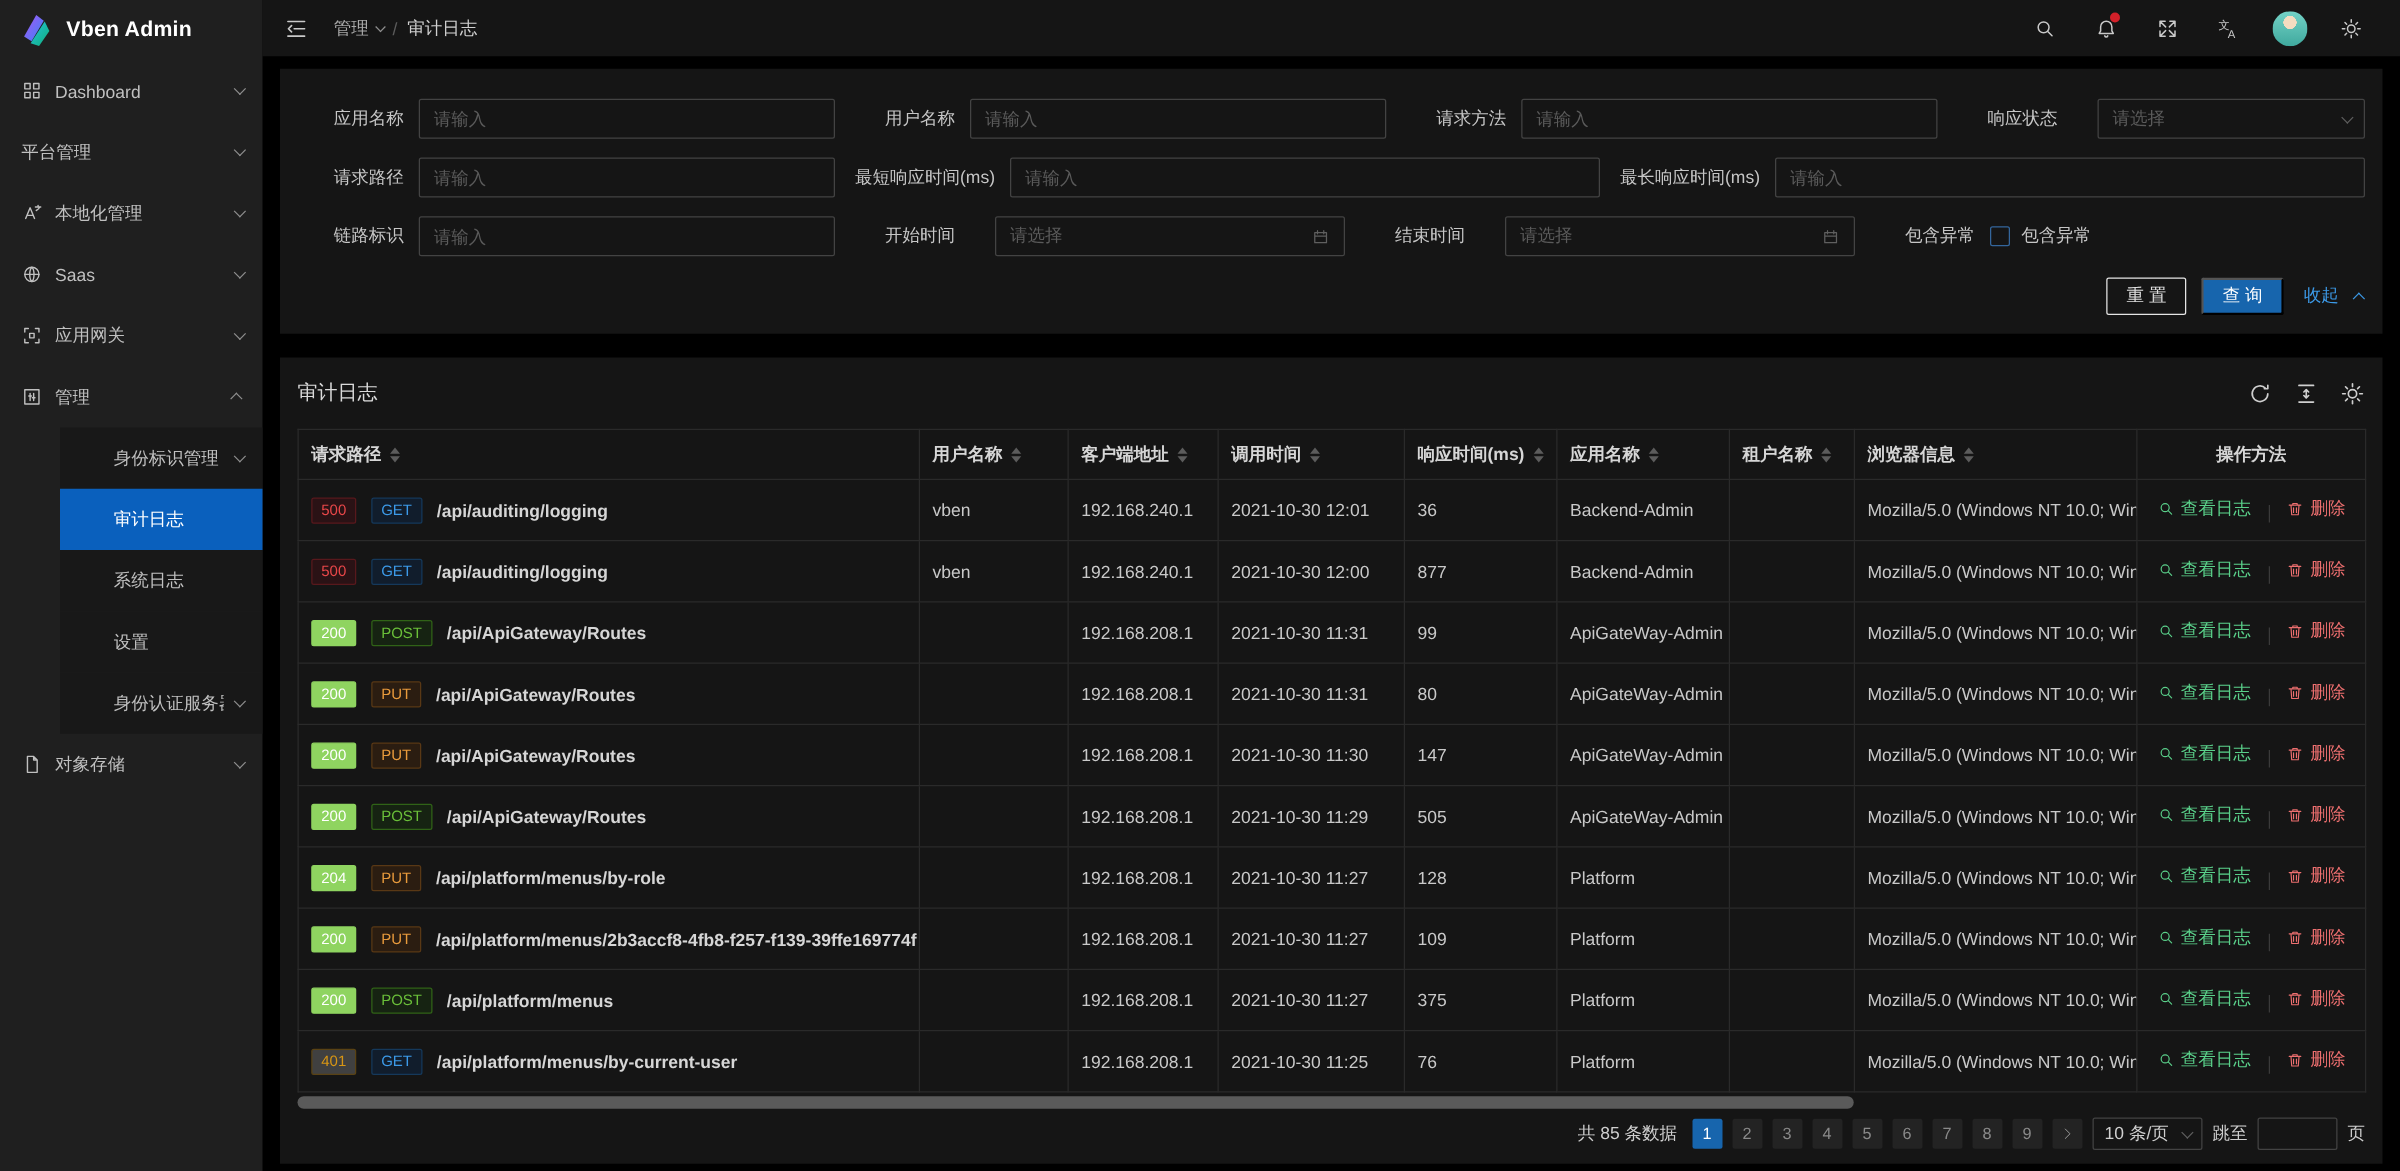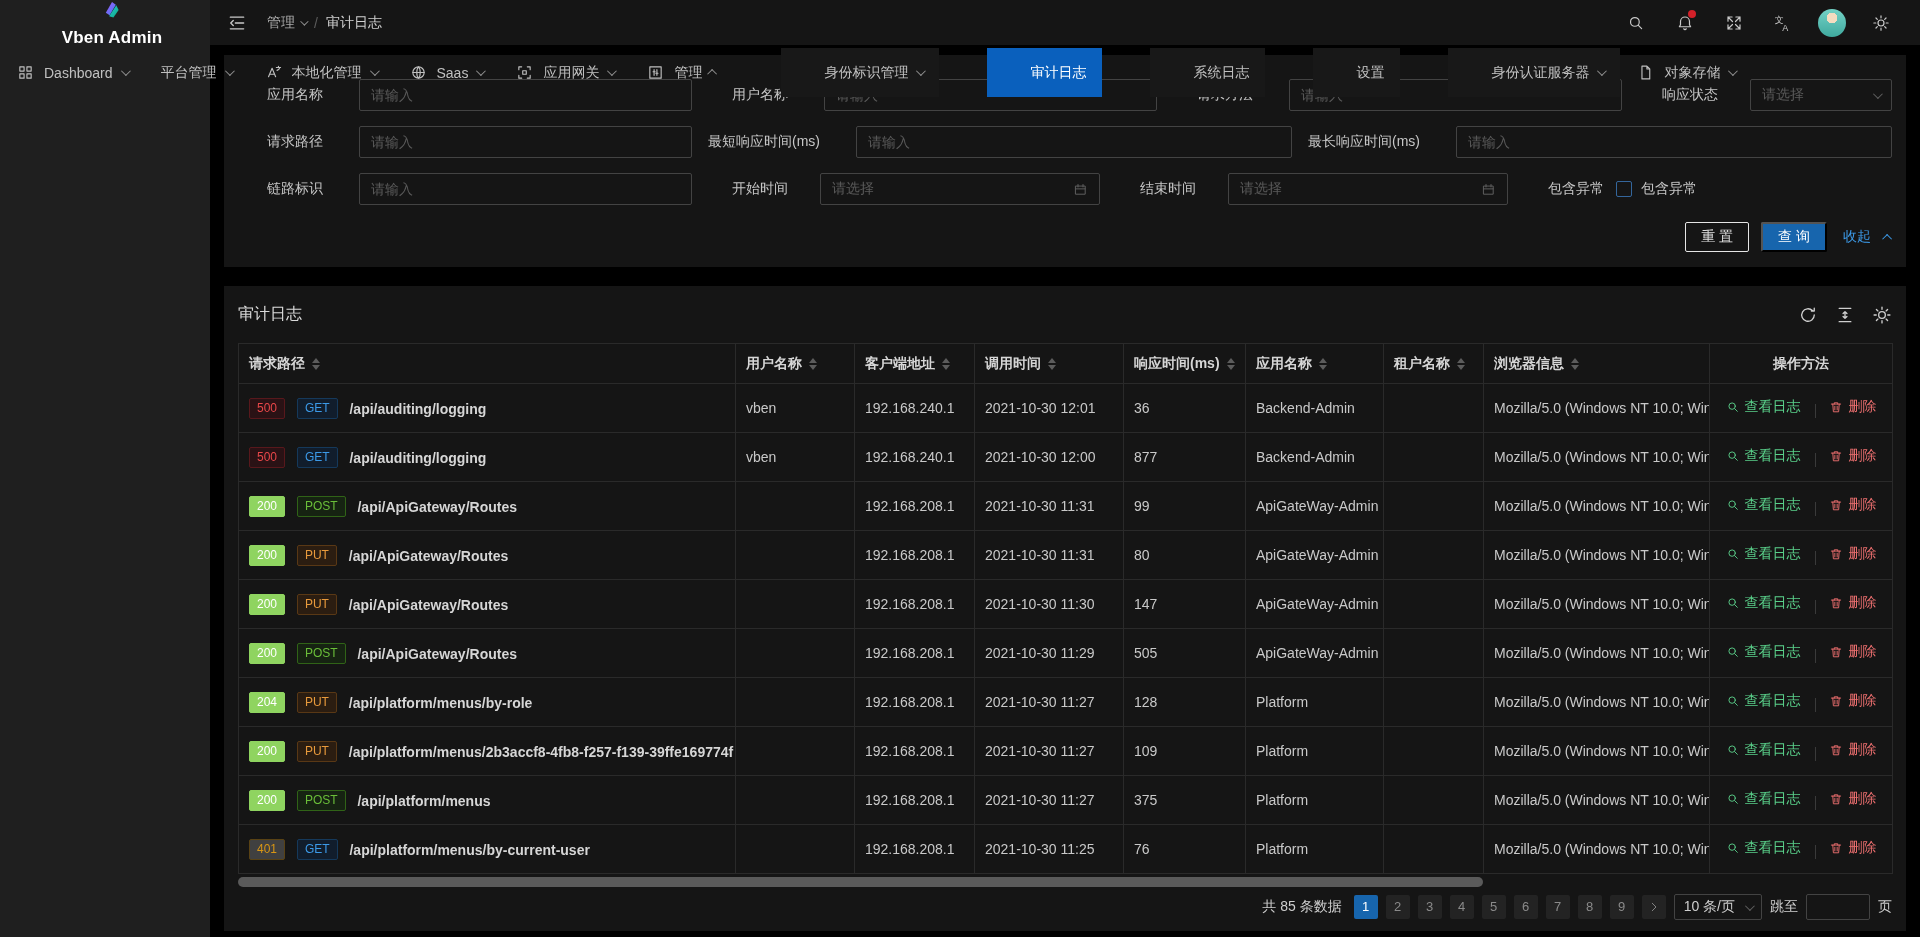--- a/index.html
+++ b/index.html
@@ -8,23 +8,23 @@
     background: #000;
     font-family: "Liberation Sans", "DejaVu Sans", sans-serif;
     font-size: 14px;
     color: #d4d4d4;
     position: relative;
   }
   svg { display: block; }
 
   
   .sidebar { position: absolute; left: 0; top: 0; width: 210px; height: 100%; background: #1f1f1f; z-index: 2; }
-  .logo { height: 48px; display: flex; align-items: center; padding-left: 14px; gap: 9px; flex-direction: column; }
+  .logo { height: 48px; display: flex; align-items: center; padding-left: 14px; gap: 9px; }
   .logo-title { color: #fff; font-weight: bold; font-size: 17px; letter-spacing: .2px; }
-  .menu { display: flex; flex-direction: row; }
+  .menu { display: flex; flex-direction: column; }
   .menu-item { height: 49px; display: flex; align-items: center; padding: 0 16px 0 17px; color: #c0c0c0; cursor: pointer; }
   .menu-item.lv1 { padding-left: 43px; background: #181818; margin-left: 48px; }
   .menu-item.active { background: var(--menu-active, #0a60bd); color: #fff; }
   .mi-icon { width: 17px; height: 17px; margin-right: 10px; display: inline-flex; flex: none; }
   .mi-label { flex: 1; white-space: nowrap; overflow: hidden; }
   .chev { width: 7px; height: 7px; border-right: 1.4px solid #8f8f8f; border-bottom: 1.4px solid #8f8f8f; flex: none; margin-left: 8px; }
   .chev.down { transform: rotate(45deg) translateY(-2px); }
   .chev.up { transform: rotate(-135deg) translateY(-2px); }
 
   
@@ -46,21 +46,21 @@
                 linear-gradient(180deg, #74d2c6 0%, #3fa99e 100%); }
 
   
   .search-card { margin: 10px 14px 0; background: #151515; padding: 24px 14px 11px 19px; }
   .form-row { display: flex; align-items: center; margin-bottom: 15px; }
   .field { display: flex; align-items: center; }
   .field + .field { margin-left: 16px; }
   .f-label { width: 80px; text-align: right; margin-right: 12px; color: #c6c6c6; white-space: nowrap; flex: none; }
   .f-label.auto { width: auto; }
   .f-input, .f-select, .f-date { height: 32px; border: 1px solid #434343; background: transparent; color: #d4d4d4; padding: 0 11px; font-size: 14px; font-family: inherit; border-radius: 2px; }
-  .f-input { width: 333px; outline: none; margin-left: 24px; }
+  .f-input { width: 333px; outline: none; }
   .f-input::placeholder { color: #5a5a5a; }
   .grow { flex: 1; }
   .grow .f-input, .grow .f-select { flex: 1; width: auto; }
   .f-select, .f-date { display: flex; align-items: center; justify-content: space-between; cursor: pointer; margin-left: 20px; }
   .f-select .ph, .f-date .ph { color: #5a5a5a; }
   .sel-chev { width: 7px; height: 7px; border-right: 1.3px solid #5f5f5f; border-bottom: 1.3px solid #5f5f5f; transform: rotate(45deg) translateY(-2px); }
   .f-date { width: 280px; }
   .cal-ic { width: 15px; height: 15px; color: #5f5f5f; }
   .checkbox { width: 16px; height: 16px; border: 1px solid #34669c; border-radius: 2px; background: transparent; margin-right: 9px; cursor: pointer; flex: none; }
   .cb-label { color: #c6c6c6; }

